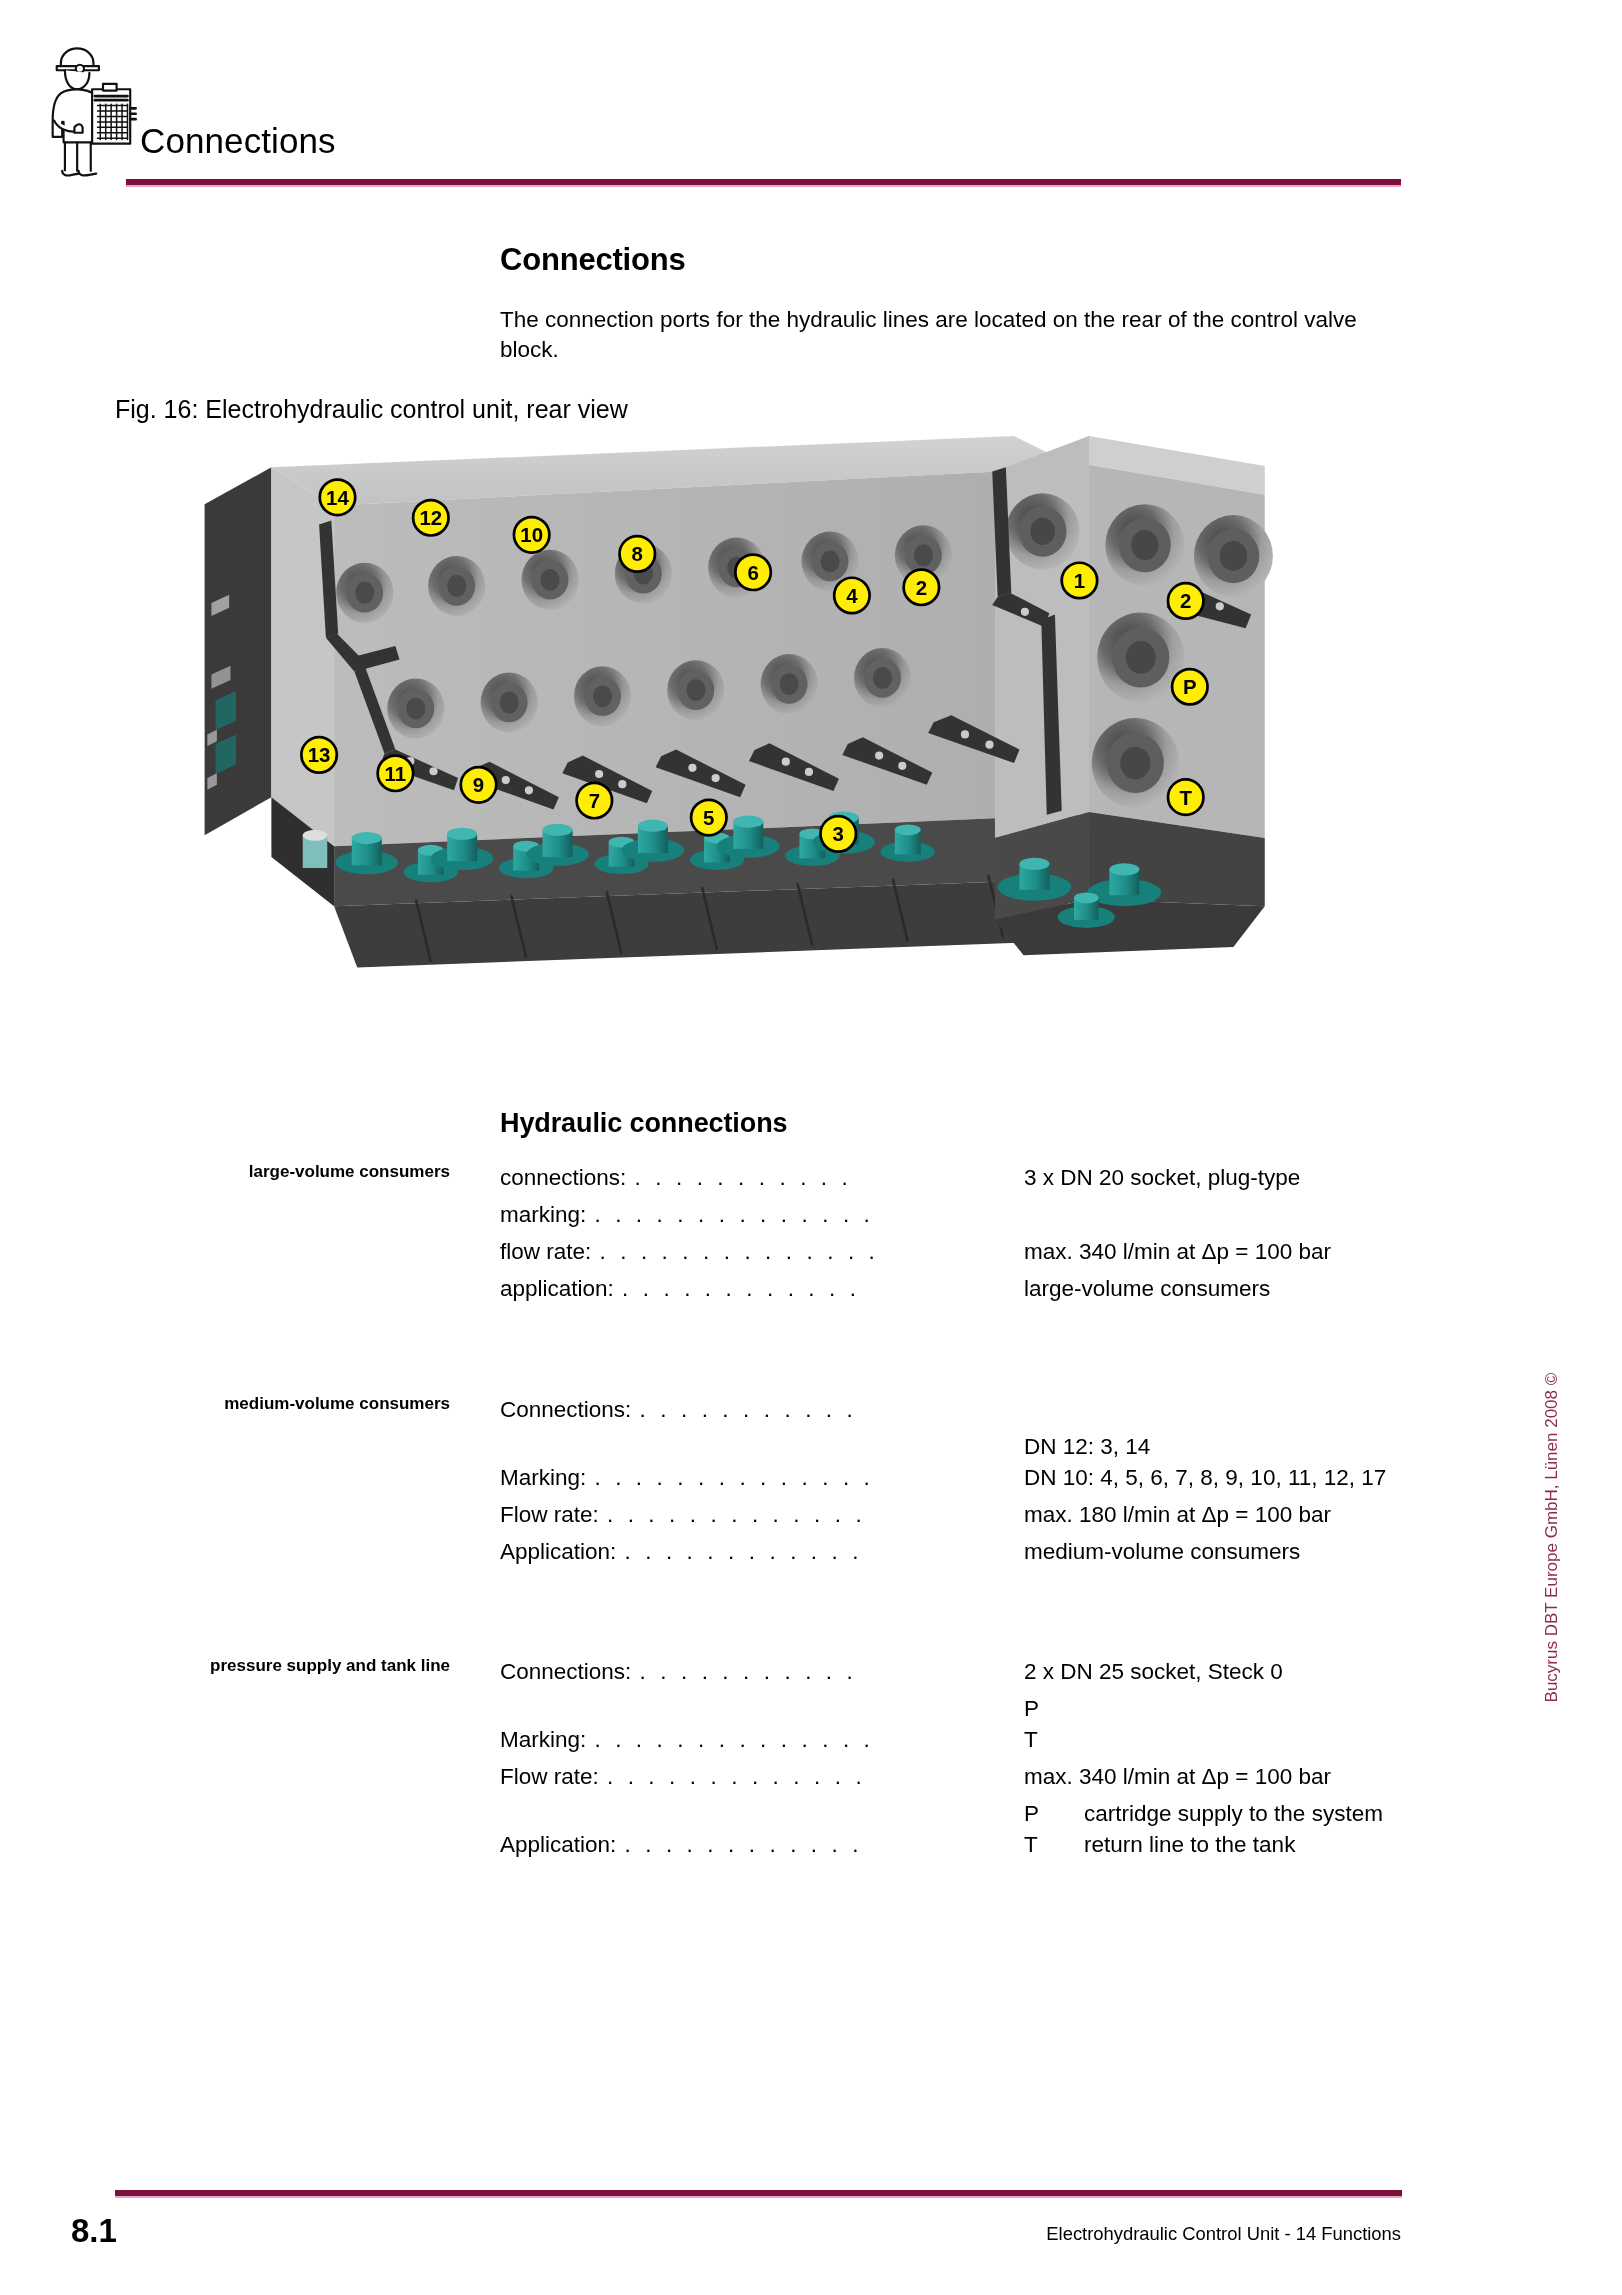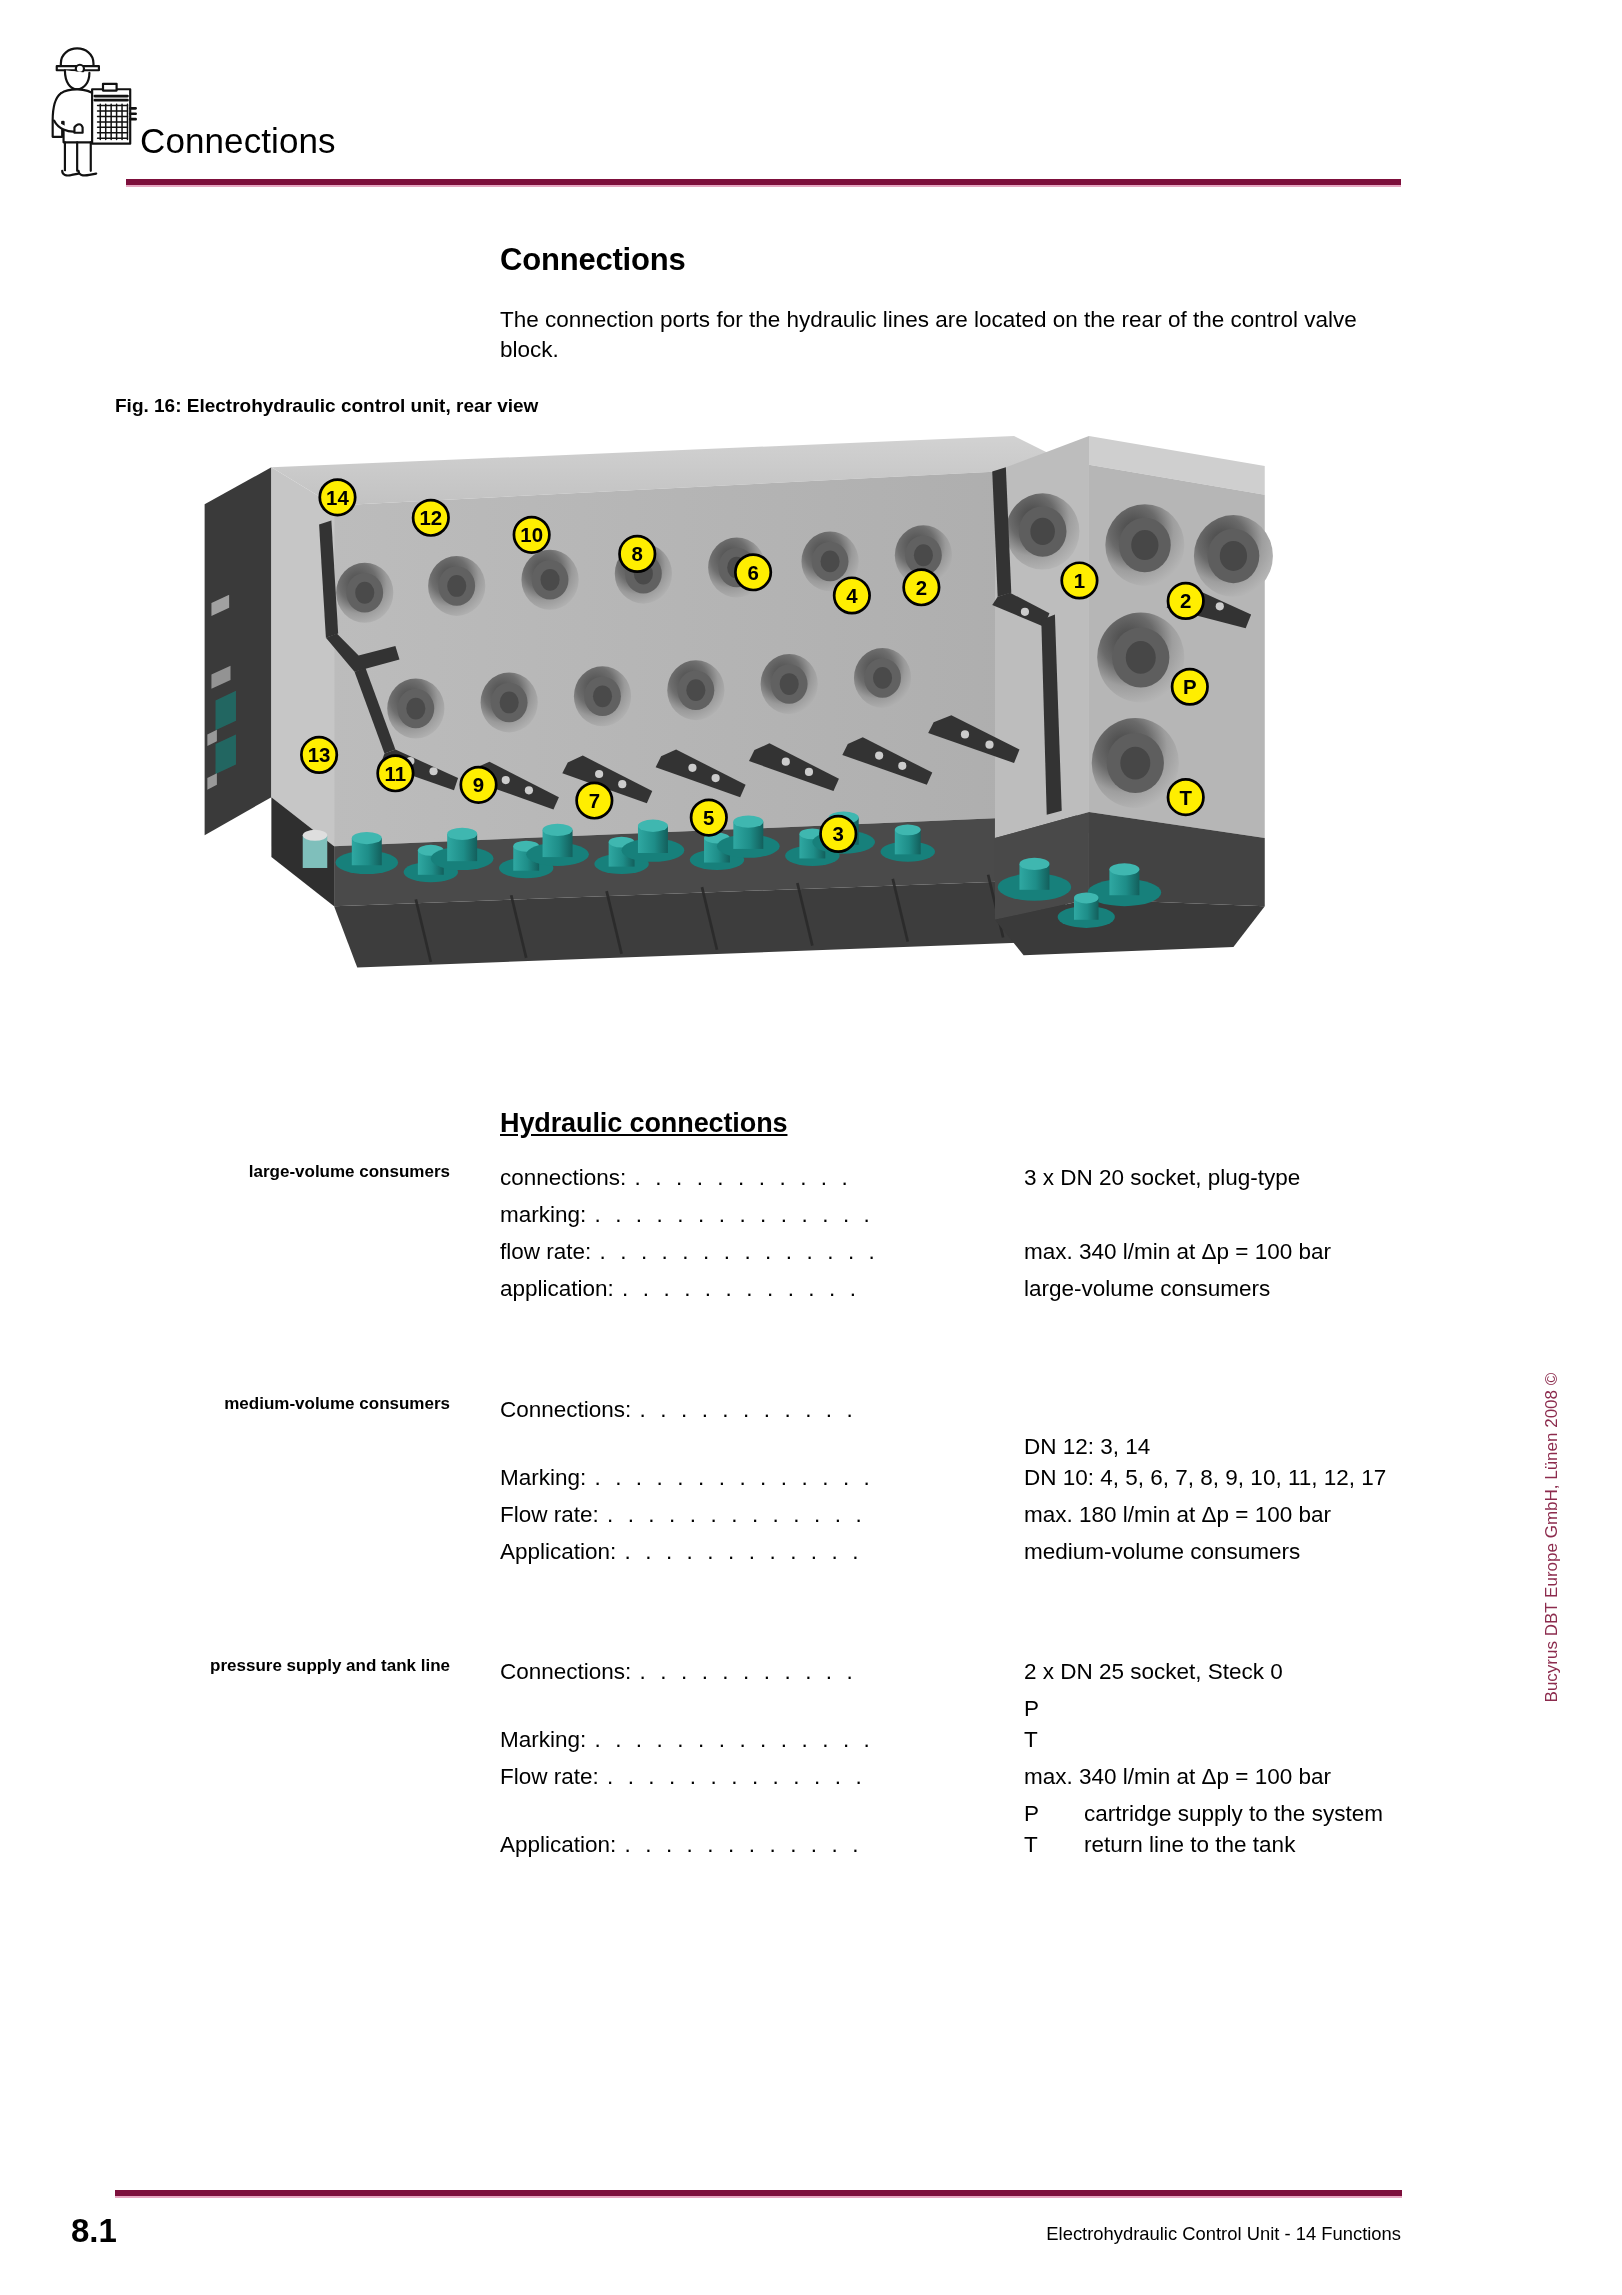--- a/index.html
+++ b/index.html
@@ -54,42 +54,41 @@
   .intro-text {
     position: absolute;
     left: 500px; top: 305px;
     width: 900px;
     font-size: 22.5px;
     line-height: 30px;
   }
   .fig-caption {
     position: absolute;
     left: 115px; top: 395px;
-    font-size: 19px;
-    font-weight: bold;
+    font-size: 25px;
+    font-weight: normal;
     white-space: nowrap;
   }
 
   
   .figure-wrap {
     position: absolute;
     left: 191px; top: 429px;
     width: 1240px; height: 600px;
   }
   .figure-wrap svg { display: block; }
 
   
   .spec-heading {
     position: absolute;
     left: 500px; top: 1108px;
     font-size: 27px;
     font-weight: bold;
     letter-spacing: -0.1px;
     white-space: nowrap;
-    text-decoration: underline;
   }
   .spec-group { position: absolute; left: 0; width: 1431px; }
   .spec-group .margin-label {
     position: absolute;
     left: 0; width: 450px;
     text-align: right;
     font-size: 17px;
     font-weight: bold;
     white-space: nowrap;
   }

